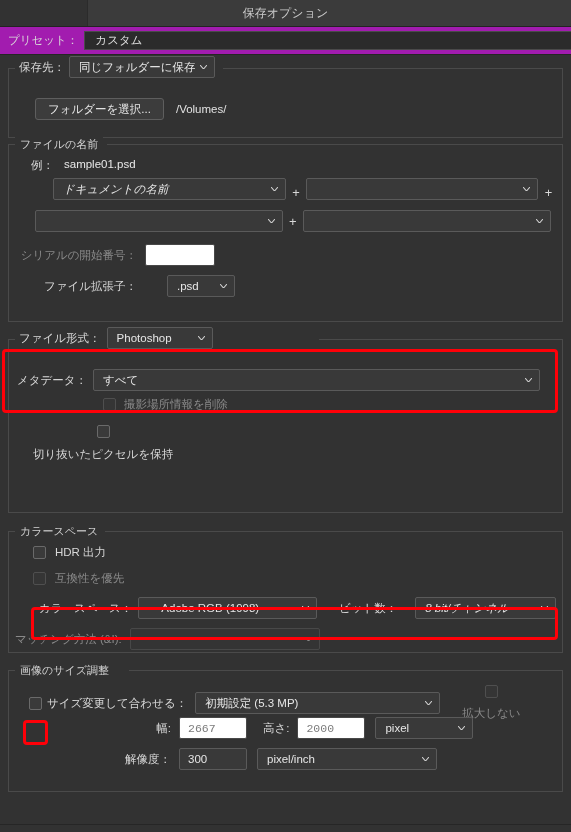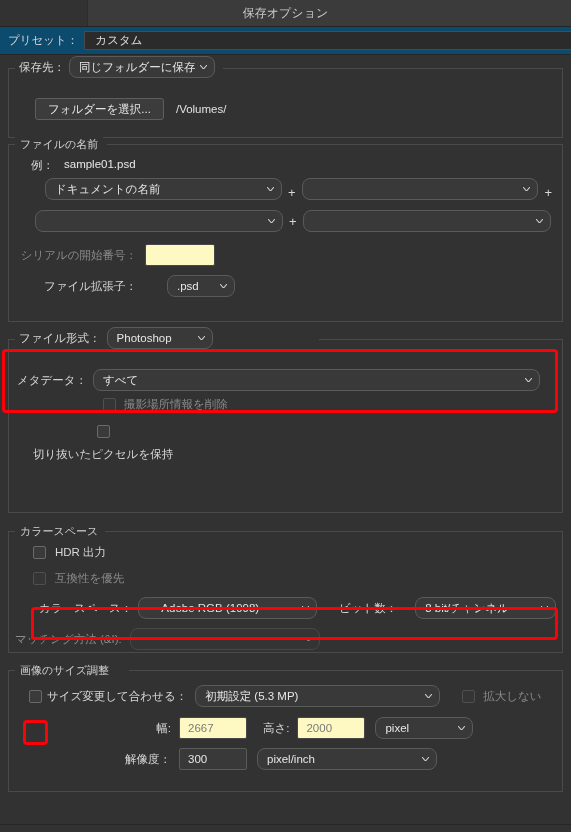--- a/index.html
+++ b/index.html
@@ -39,21 +39,21 @@
     z-index: 2;
   }
 
   
   .preset-row {
     height: 28px;
     display: flex;
     align-items: center;
     padding-left: 8px;
     border-bottom: 1px solid #262626;
-    background: #0c4a6e;
+    background: #a21caf;
   }
   .preset-label { white-space: nowrap; margin-right: 6px; color: #d8d8d8; }
   .preset-field {
     flex: 1;
     height: 19px;
     background: #2b2b2b;
     border: 1px solid #4a4a4a;
     border-right: none;
     display: flex;
     align-items: center;
@@ -95,21 +95,21 @@
   }
 
   .lbl { color: #d8d8d8; white-space: nowrap; }
   .lbl.dim { color: #8a8a8a; }
 
   .sel {
     position: relative;
     height: 22px;
     background: #393939;
     border: 1px solid #5a5a5a;
-    border-radius: 8px;
+    border-radius: 2px;
     display: flex;
     align-items: center;
     padding: 0 20px 0 9px;
     color: #e6e6e6;
     font-size: 11.5px;
     white-space: nowrap;
     overflow: hidden;
   }
   .sel.dim { background: #343434; border-color: #484848; color: #7d7d7d; }
   .sel .chev {
@@ -125,21 +125,21 @@
     height: 22px;
     background: #393939;
     border: 1px solid #5a5a5a;
     border-radius: 2px;
     display: flex;
     align-items: center;
     padding: 0 8px;
     color: #e6e6e6;
     font-size: 11.5px;
   }
-  .txt.dim { background: #fef9c3; border-color: #484848; color: #7b7b7b; }
+  .txt.dim { background: #ffffff; border-color: #484848; color: #7b7b7b; font-family: Liberation Mono, monospace; }
 
   .btn {
     height: 22px;
     background: #3c3c3c;
     border: 1px solid #5e5e5e;
     border-radius: 3px;
     display: inline-flex;
     align-items: center;
     justify-content: center;
     padding: 0 12px;
@@ -178,21 +178,21 @@
     align-items: center;
     gap: 12px;
   }
   .path-text { color: #e2e2e2; font-size: 11.5px; }
 
   
   #grp-filename { margin-top: 6px; height: 178px; }
   .example-row { position: absolute; top: 14px; left: 22px; display: flex; gap: 10px; }
   .example-val { color: #e8e8e8; }
 
-  .fn-row1 { position: absolute; top: 34px; left: 36px; right: 4px; display: flex; align-items: flex-end; }
+  .fn-row1 { position: absolute; top: 34px; left: 44px; right: 4px; display: flex; align-items: flex-end; font-style: italic; }
   .fn-row2 { position: absolute; top: 66px; left: 26px; right: 4px; display: flex; align-items: center; }
   .fn-sel-a { width: 248px; }
   .fn-sel-b { width: 248px; }
 
   .serial-row { position: absolute; top: 100px; left: 0; width: 100%; display: flex; align-items: center; }
   .serial-row .lbl { width: 136px; text-align: right; padding-right: 8px; }
   .serial-box { width: 70px; }
 
   .ext-row { position: absolute; top: 131px; left: 0; width: 100%; display: flex; align-items: center; gap: 22px; }
   .ext-row .lbl { width: 136px; text-align: right; padding-right: 8px; }
@@ -224,21 +224,21 @@
   .cs-sel { width: 190px; padding-left: 22px; }
   .bit-sel { width: 150px; }
   .cs-match { position: absolute; top: 97px; left: 6px; display: flex; align-items: center; gap: 8px; justify-content: space-between; }
   .match-sel { width: 190px; }
 
   
   #grp-imgsize { margin-top: 17px; height: 122px; }
   .isz-row1 { position: absolute; top: 15px; left: 20px; right: 6px; display: flex; align-items: center; }
   .isz-cb-wrap { display: flex; align-items: center; gap: 5px; }
   .preset-mp-sel { width: 245px; margin-left: 8px; }
-  .noupscale { display: flex; align-items: center; gap: 8px; margin-left: 22px; }
+  .noupscale { display: flex; align-items: center; gap: 8px; margin-left: 22px; flex-direction: column; }
   .isz-row2 { position: absolute; top: 47px; left: 0; width: 100%; display: flex; align-items: center; }
   .isz-row2 .w-lbl { width: 170px; text-align: right; padding-right: 8px; }
   .isz-row2 .h-lbl { padding: 0 8px 0 16px; }
   .w-box, .h-box { width: 68px; }
   .unit-sel { width: 98px; margin-left: 10px; }
   .isz-row3 { position: absolute; top: 78px; left: 0; width: 100%; display: flex; align-items: center; }
   .isz-row3 .r-lbl { width: 170px; text-align: right; padding-right: 8px; }
   .res-box { width: 68px; }
   .res-unit-sel { width: 180px; margin-left: 10px; }
 
@@ -425,21 +425,21 @@
     <span class="lbl">カラースペース：</span>
     <div class="sel cs-sel" style="margin-left:6px;">
       <span>Adobe RGB (1998)</span>
       <span class="chev">
         <svg width="7" height="4" viewBox="0 0 7 4">
             <path d="M0 0 L3.5 4 L7 0" fill="none" stroke="#cfcfcf" stroke-width="1.1"></path>
           </svg>
       </span>
     </div>
     <span class="lbl" style="margin-left:22px;">ビット数：</span>
-    <div class="sel bit-sel" style="margin-left:18px;">
+    <div class="sel bit-sel" style="margin-left:18px;font-style:italic;">
       <span>8 bit/チャンネル</span>
       <span class="chev">
         <svg width="7" height="4" viewBox="0 0 7 4">
             <path d="M0 0 L3.5 4 L7 0" fill="none" stroke="#cfcfcf" stroke-width="1.1"></path>
           </svg>
       </span>
     </div>
   </div>
 
   <div class="cs-match">

